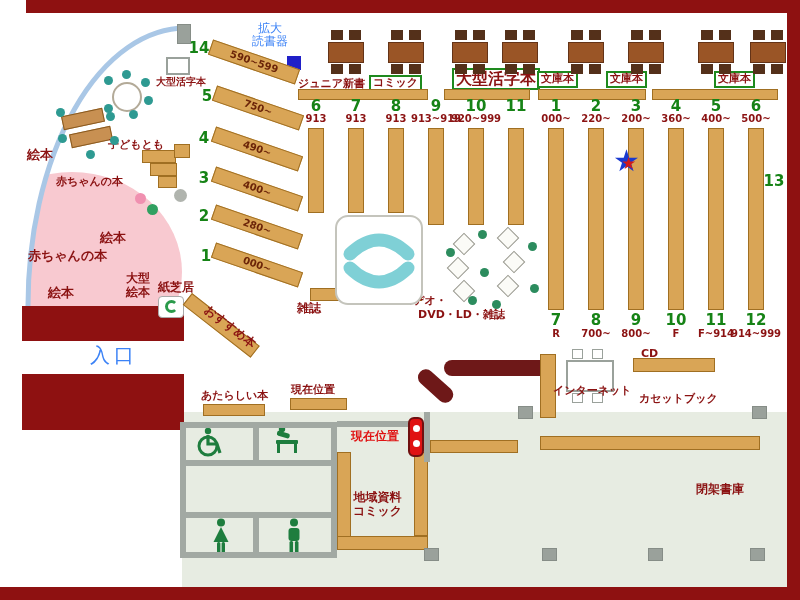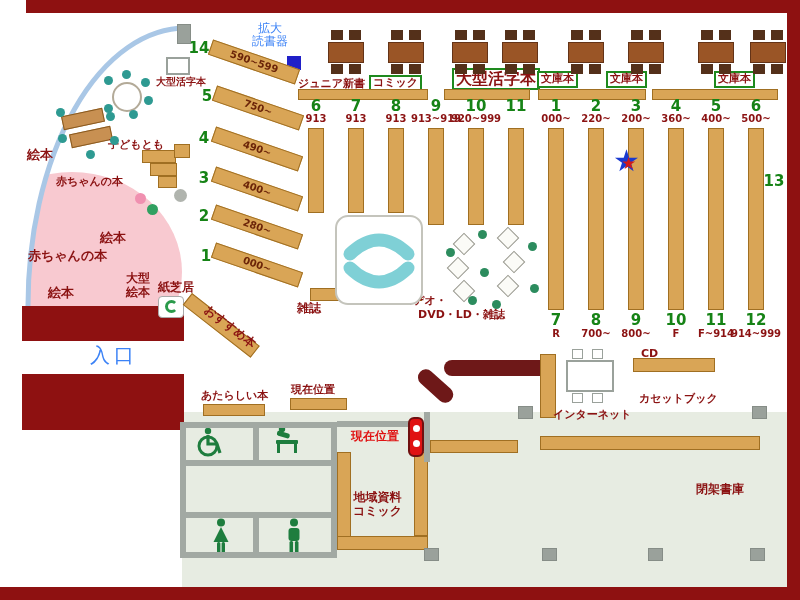--- a/index.html
+++ b/index.html
@@ -120,21 +120,21 @@
 
   <div class="abs" style="left:444px;top:360px;width:112px;height:16px;background:#6e1818;border-radius:8px"></div>
   <div class="abs" style="left:420px;top:364px;width:42px;height:16px;background:#6e1818;border-radius:8px;transform:rotate(42deg);transform-origin:left center"></div>
 
   <div class="abs shelf" style="left:540px;top:354px;width:16px;height:64px"></div>
   <div class="abs" style="left:566px;top:360px;width:48px;height:32px;background:#fff;border:2px solid #9aa19b"></div>
   <div class="abs" style="left:572px;top:349px;width:11px;height:10px;background:#fff;border:1px solid #9aa19b"></div>
   <div class="abs" style="left:592px;top:349px;width:11px;height:10px;background:#fff;border:1px solid #9aa19b"></div>
   <div class="abs" style="left:572px;top:393px;width:11px;height:10px;background:#fff;border:1px solid #9aa19b"></div>
   <div class="abs" style="left:592px;top:393px;width:11px;height:10px;background:#fff;border:1px solid #9aa19b"></div>
-  <div class="abs rlabel" style="left:553px;top:409px;font-size:11px">インターネット</div>
+  <div class="abs rlabel" style="left:553px;top:385px;font-size:11px">インターネット</div>
   <div class="abs rlabel" style="left:641px;top:348px;font-size:11px">CD</div>
   <div class="abs shelf" style="left:633px;top:358px;width:82px;height:14px"></div>
   <div class="abs rlabel" style="left:639px;top:393px;font-size:11px">カセットブック</div>
 
   <div class="abs shelf" style="left:430px;top:440px;width:88px;height:13px"></div>
   <div class="abs shelf" style="left:540px;top:436px;width:220px;height:14px"></div>
 
   <div class="abs rlabel" style="left:201px;top:390px;font-size:11px">あたらしい本</div>
   <div class="abs shelf" style="left:203px;top:404px;width:62px;height:12px"></div>
   <div class="abs rlabel" style="left:291px;top:384px;font-size:11px">現在位置</div>

